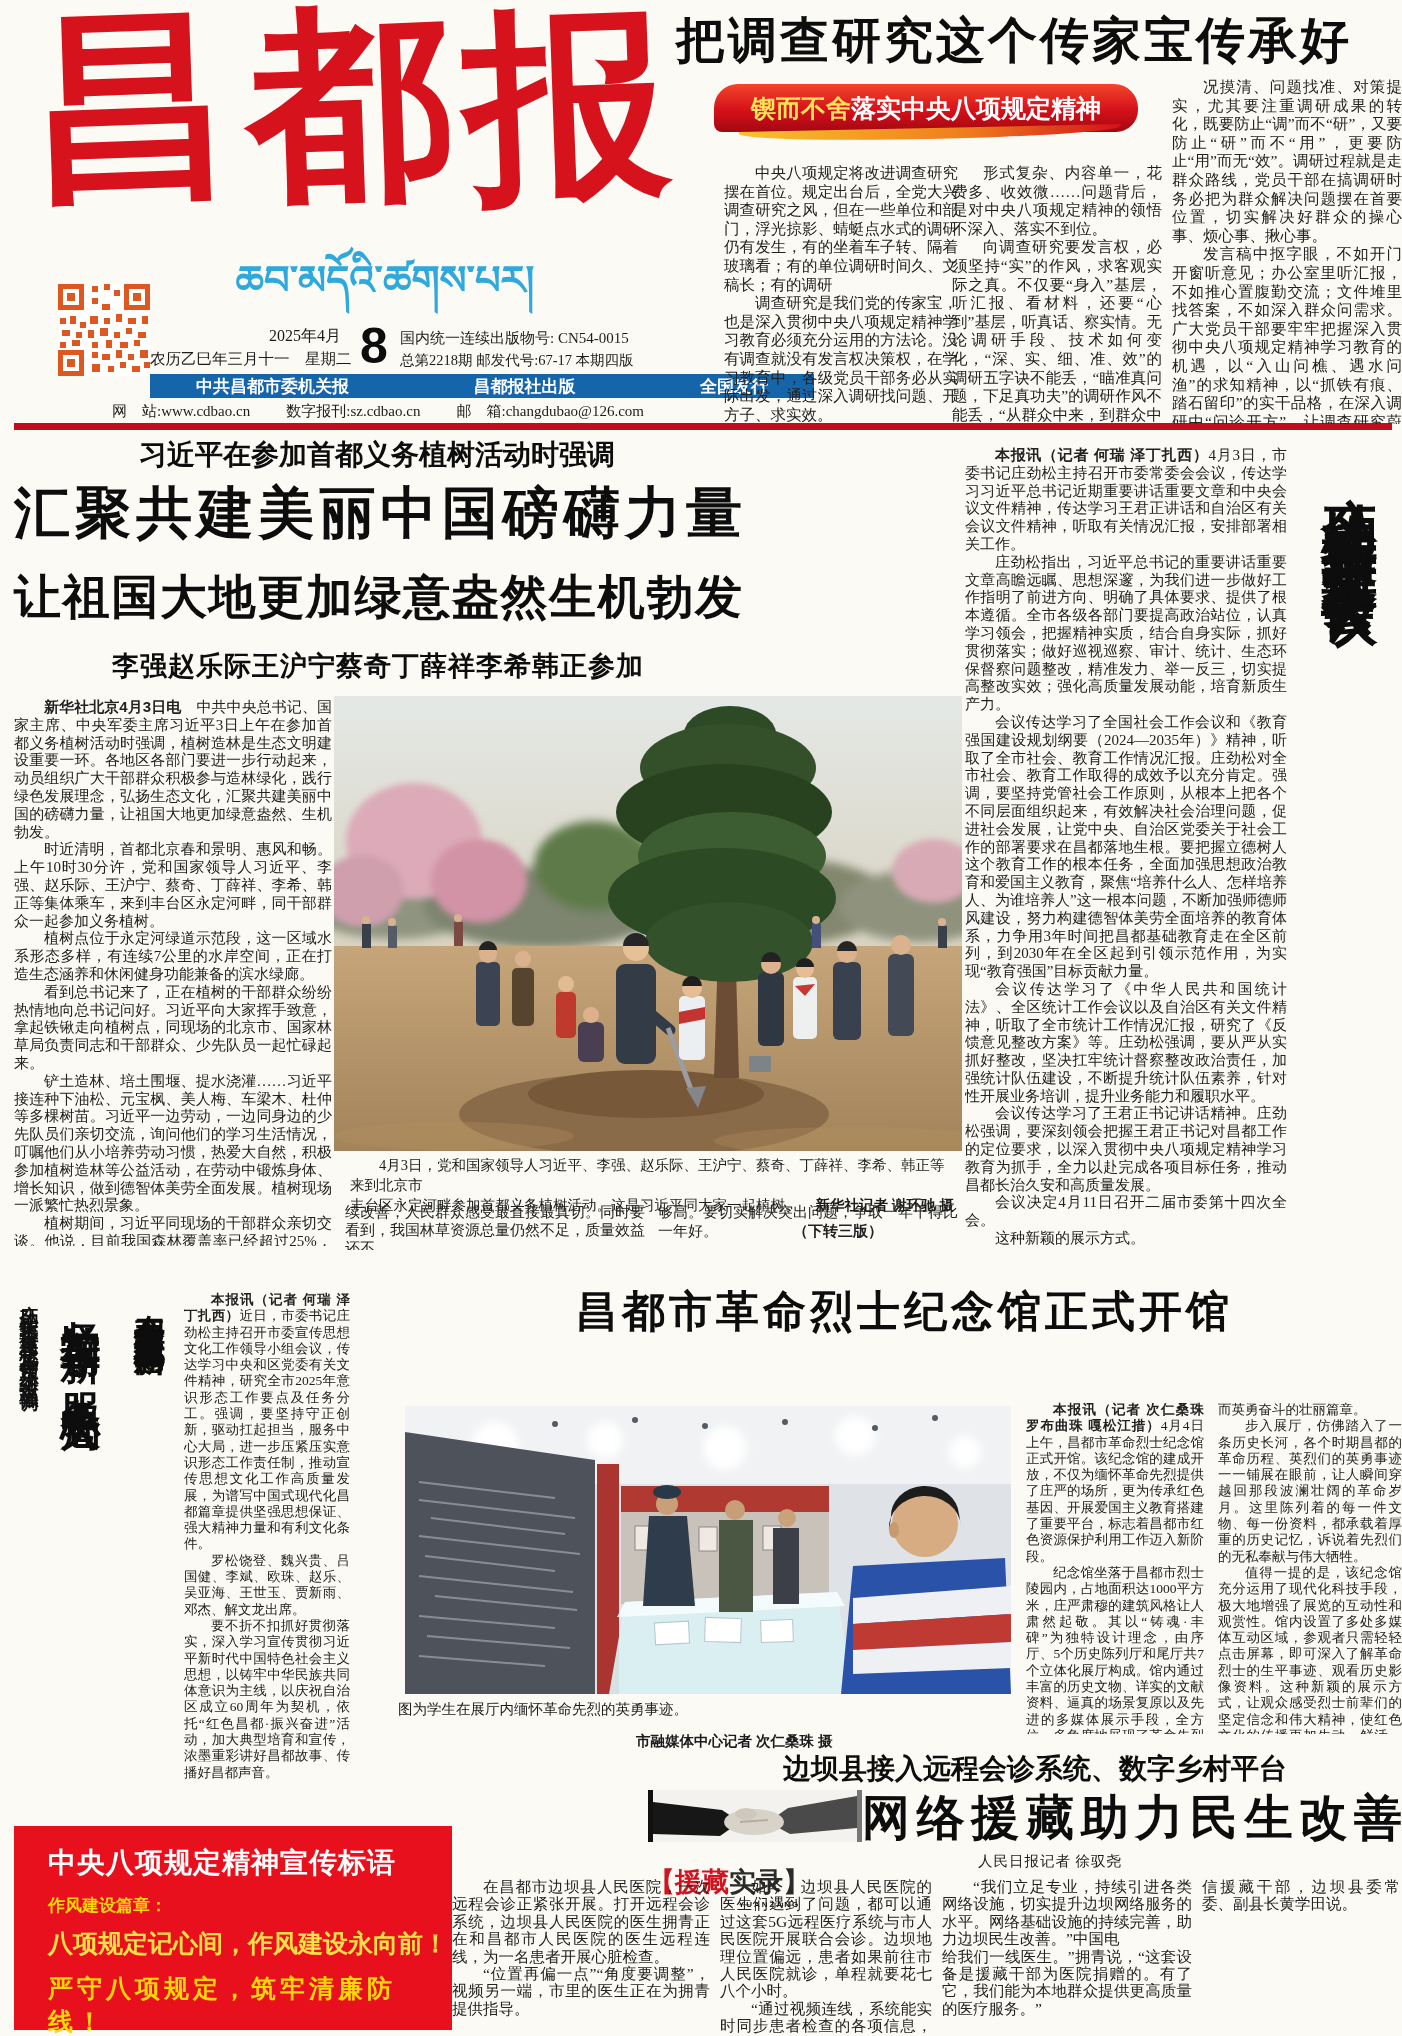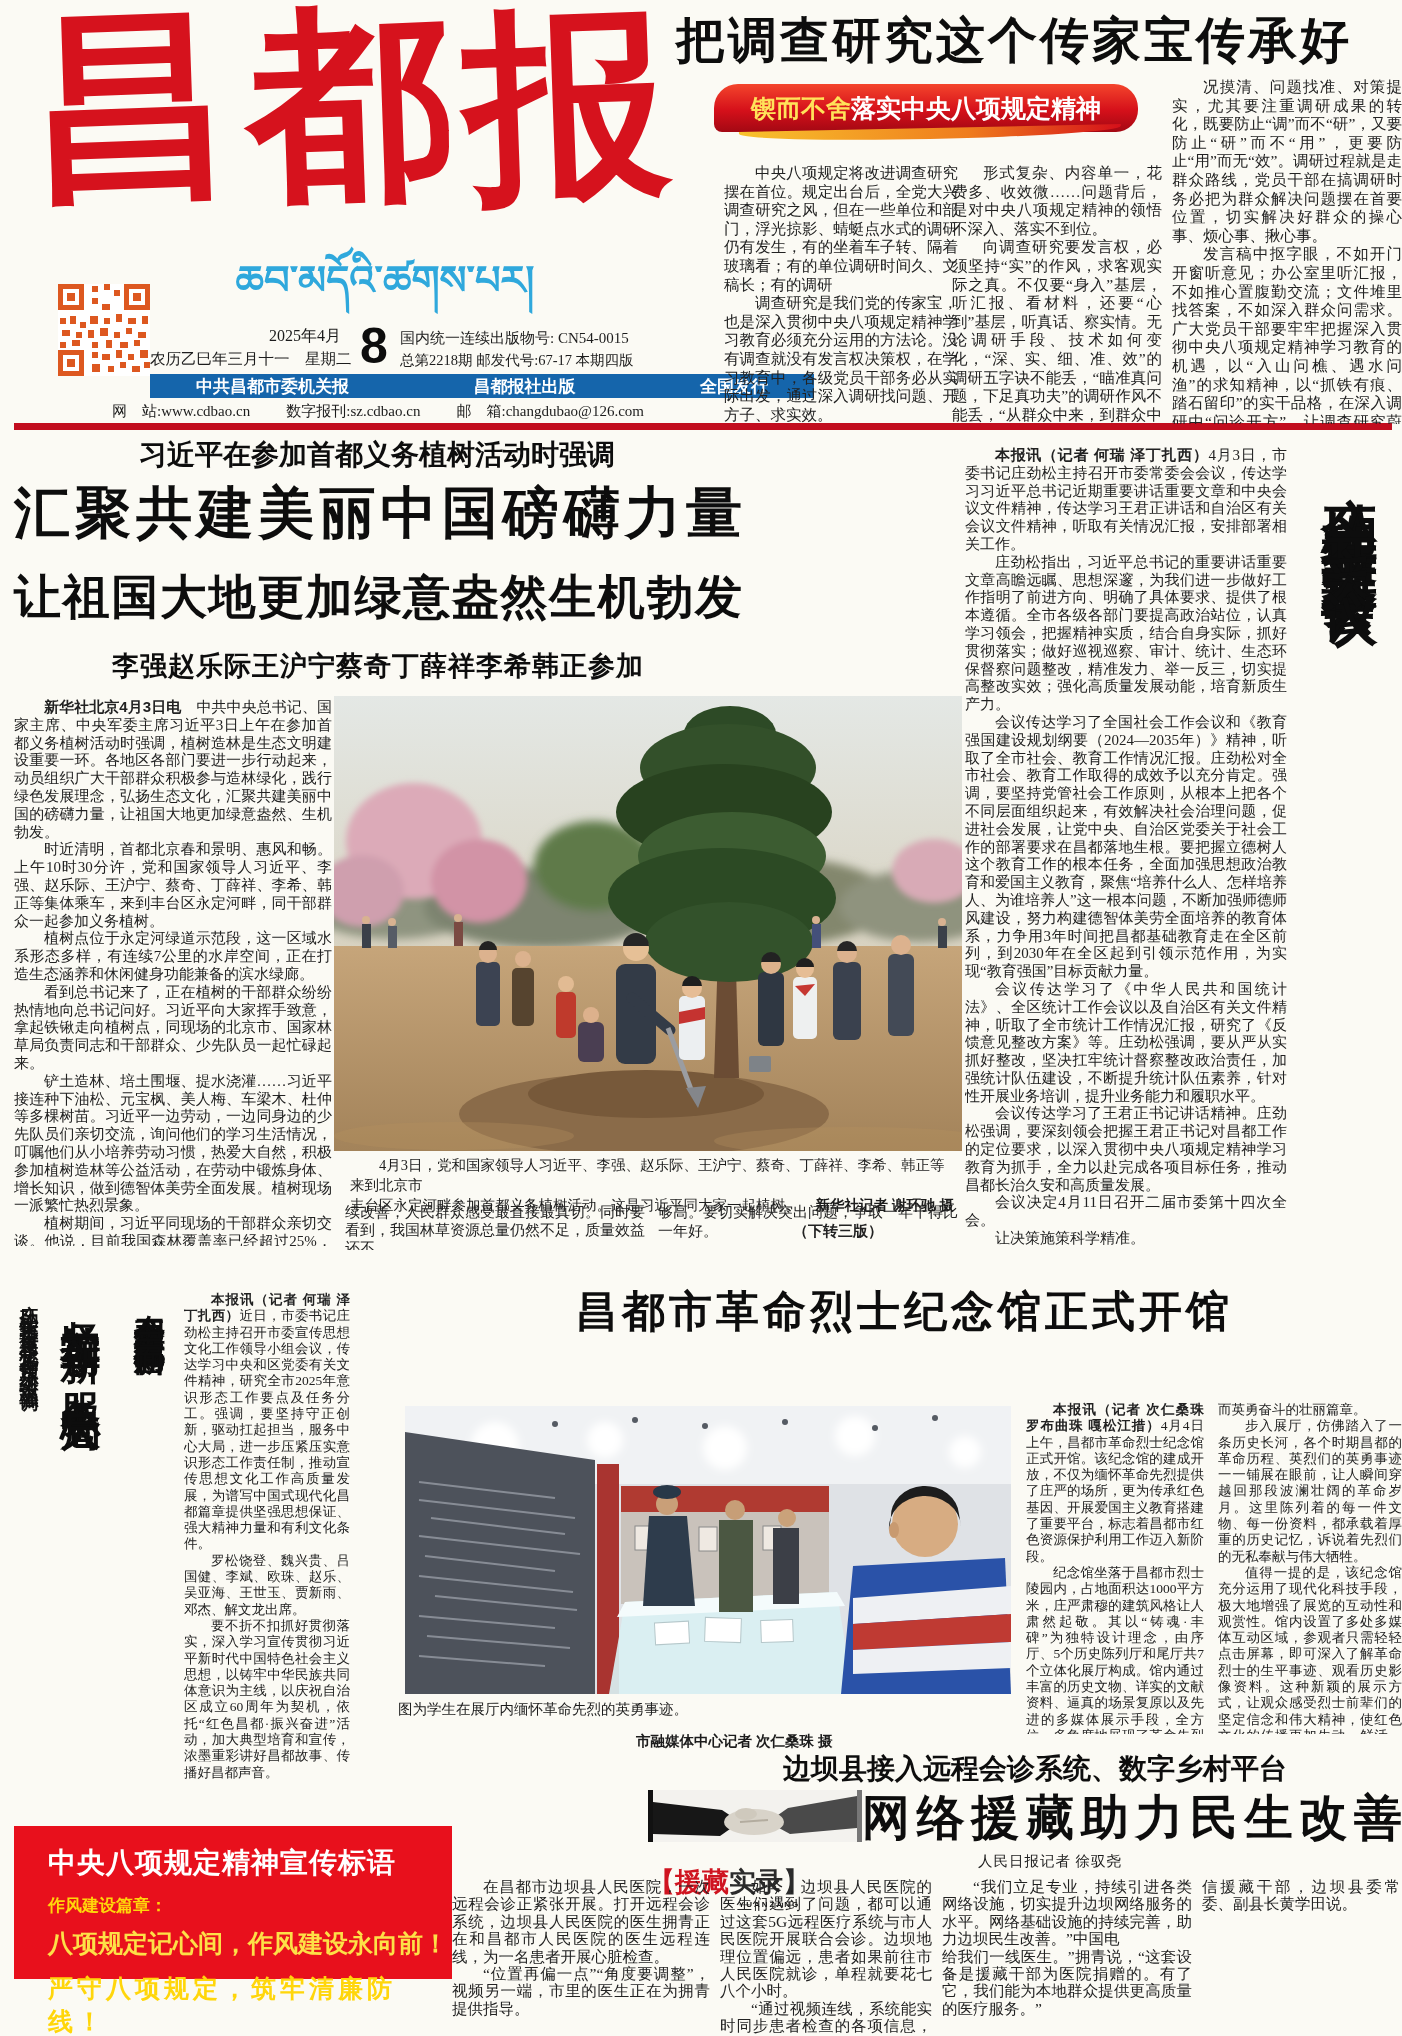--- a/index.html
+++ b/index.html
@@ -257,21 +257,21 @@
   <p style="text-indent:0;"><span>够高。要切实解决突出问题，争取一年干得比一年好。</span>　　　　　<b>（下转三版）</b></p>
 </div>
 
 <div class="abs bt" style="left:965px;top:446px;width:322px;height:838px;">
   <p><b>本报讯（记者 何瑞 泽丁扎西）</b><span>4月3日，市委书记庄劲松主持召开市委常委会会议，传达学习习近平总书记近期重要讲话重要文章和中央会议文件精神，传达学习王君正讲话和自治区有关会议文件精神，听取有关情况汇报，安排部署相关工作。</span></p>
   <p>庄劲松指出，习近平总书记的重要讲话重要文章高瞻远瞩、思想深邃，为我们进一步做好工作指明了前进方向、明确了具体要求、提供了根本遵循。全市各级各部门要提高政治站位，认真学习领会，把握精神实质，结合自身实际，抓好贯彻落实；做好巡视巡察、审计、统计、生态环保督察问题整改，精准发力、举一反三，切实提高整改实效；强化高质量发展动能，培育新质生产力。</p>
   <p>会议传达学习了全国社会工作会议和《教育强国建设规划纲要（2024—2035年）》精神，听取了全市社会、教育工作情况汇报。庄劲松对全市社会、教育工作取得的成效予以充分肯定。强调，要坚持党管社会工作原则，从根本上把各个不同层面组织起来，有效解决社会治理问题，促进社会发展，让党中央、自治区党委关于社会工作的部署要求在昌都落地生根。要把握立德树人这个教育工作的根本任务，全面加强思想政治教育和爱国主义教育，聚焦“培养什么人、怎样培养人、为谁培养人”这一根本问题，不断加强师德师风建设，努力构建德智体美劳全面培养的教育体系，力争用3年时间把昌都基础教育走在全区前列，到2030年在全区起到引领示范作用，为实现“教育强国”目标贡献力量。</p>
   <p>会议传达学习了《中华人民共和国统计法》、全区统计工作会议以及自治区有关文件精神，听取了全市统计工作情况汇报，研究了《反馈意见整改方案》等。庄劲松强调，要从严从实抓好整改，坚决扛牢统计督察整改政治责任，加强统计队伍建设，不断提升统计队伍素养，针对性开展业务培训，提升业务能力和履职水平。</p>
   <p>会议传达学习了王君正书记讲话精神。庄劲松强调，要深刻领会把握王君正书记对昌都工作的定位要求，以深入贯彻中央八项规定精神学习教育为抓手，全力以赴完成各项目标任务，推动昌都长治久安和高质量发展。</p>
   <p>会议决定4月11日召开二届市委第十四次全会。</p>
-  <p>让决策施策科学精准。</p>
+  <p>这种新颖的展示方式。</p>
 </div>
 
 <div class="abs heavy vert" style="left:1292px;top:452px;width:110px;height:832px;font-size:56px;line-height:104px;letter-spacing:7px;">庄劲松主持召开市委常委会会议</div>
 
 <div class="abs heavy" style="left:405px;top:1284px;width:998px;height:54px;font-size:43px;line-height:54px;text-align:center;letter-spacing:4px;">昌都市革命烈士纪念馆正式开馆</div>
 
 <svg class="abs" style="left:405px;top:1406px;" width="606" height="288" viewBox="0 0 606 288">
   <defs>
       <filter id="mb4">
         <feGaussianBlur stdDeviation="4"></feGaussianBlur>
@@ -358,21 +358,21 @@
   <div class="vert heavy" style="font-size:40px;letter-spacing:4px;line-height:56px;height:560px;">坚持守正创新 服务中心大局</div>
   <div class="vert heavy" style="font-size:31px;letter-spacing:2px;line-height:62px;height:566px;">奋力开创全市宣传思想文化工作新局面</div>
 </div>
 
 <div class="abs bt smallbt" style="left:184px;top:1292px;width:166px;height:532px;">
   <p><b>本报讯（记者 何瑞 泽丁扎西）</b><span>近日，市委书记庄劲松主持召开市委宣传思想文化工作领导小组会议，传达学习中央和区党委有关文件精神，研究全市2025年意识形态工作要点及任务分工。强调，要坚持守正创新，驱动扛起担当，服务中心大局，进一步压紧压实意识形态工作责任制，推动宣传思想文化工作高质量发展，为谱写中国式现代化昌都篇章提供坚强思想保证、强大精神力量和有利文化条件。</span></p>
   <p>罗松饶登、魏兴贵、吕国健、李斌、欧珠、赵乐、吴亚海、王世玉、贾新雨、邓杰、解文龙出席。</p>
   <p>要不折不扣抓好贯彻落实，深入学习宣传贯彻习近平新时代中国特色社会主义思想，以铸牢中华民族共同体意识为主线，以庆祝自治区成立60周年为契机，依托“红色昌都·振兴奋进”活动，加大典型培育和宣传，浓墨重彩讲好昌都故事、传播好昌都声音。</p>
 </div>
 
-<div class="abs" style="left:14px;top:1826px;width:438px;height:153px;background:#e8101c;padding:18px 0 0 34px;box-sizing:border-box;">
+<div class="abs" style="left:14px;top:1826px;width:438px;height:204px;background:#e8101c;padding:18px 0 0 34px;box-sizing:border-box;">
   <div class="heavy" style="color:#ffffff;font-size:28px;letter-spacing:1px;">中央八项规定精神宣传标语</div>
   <div class="sans" style="color:#ffd60a;font-size:17px;font-weight:700;margin-top:12px;">作风建设篇章：</div>
   <div class="heavy" style="color:#fde047;font-size:25px;margin-top:10px;">八项规定记心间，作风建设永向前！</div>
   <div class="heavy" style="color:#ffd60a;font-size:25px;margin-top:12px;letter-spacing:4px;">严守八项规定，筑牢清廉防线！</div>
 </div>
 
 <div class="abs" style="left:648px;top:1790px;width:214px;height:90px;">
   <svg width="214" height="52" viewBox="0 0 214 52">
     <rect width="214" height="52" fill="#f3f2ee"></rect>
     <rect x="0" y="0" width="5" height="52" fill="#111"></rect>

